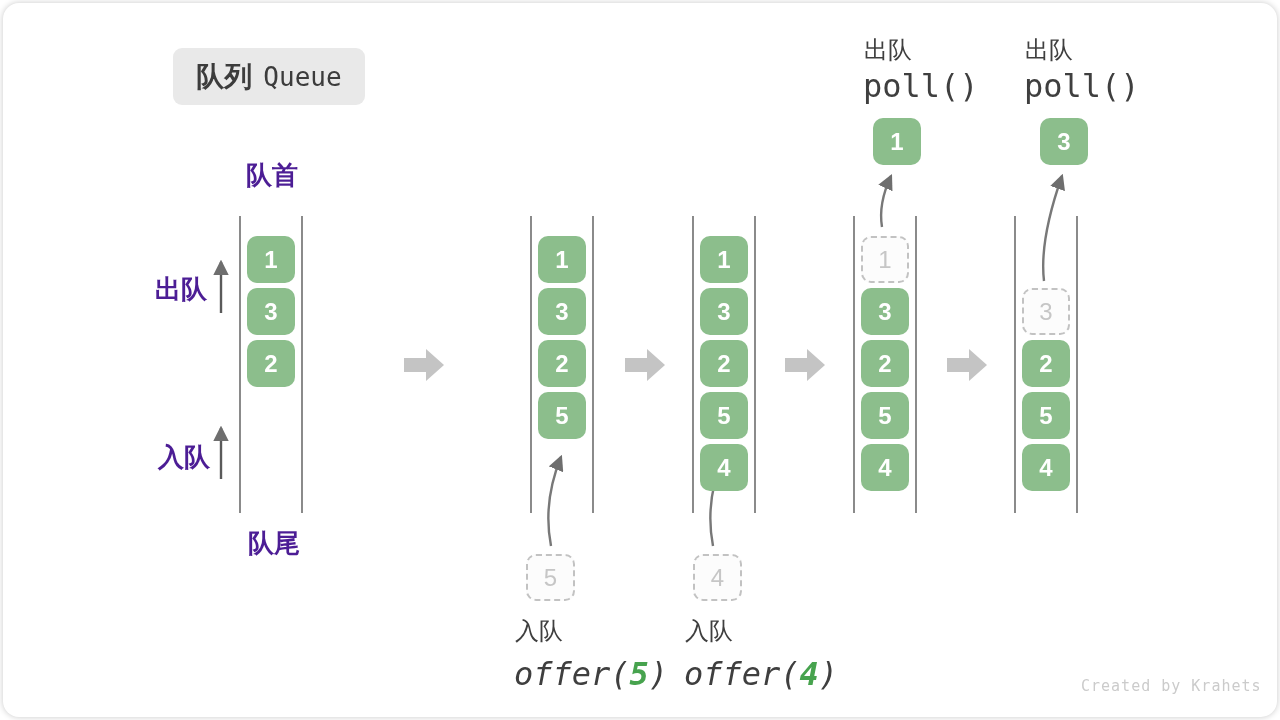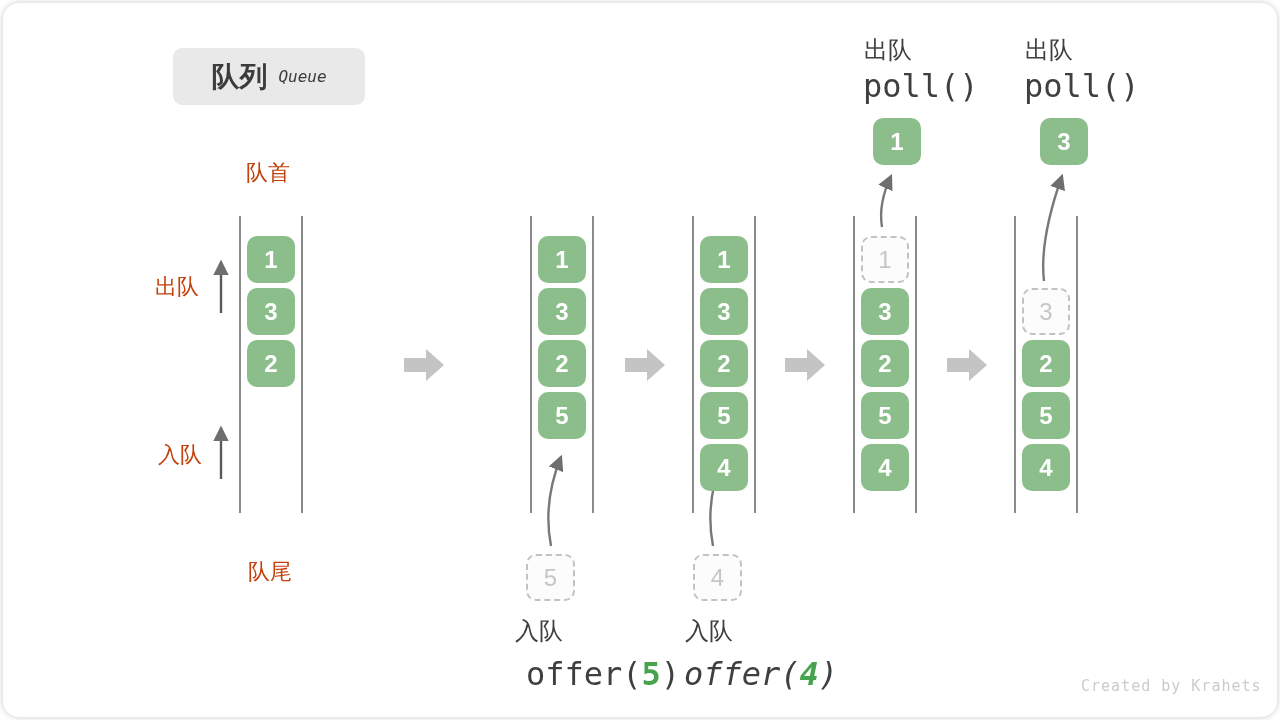--- a/index.html
+++ b/index.html
@@ -15,22 +15,22 @@
   *{margin:0;padding:0;box-sizing:border-box;}
   html,body{width:1280px;height:720px;background:#fff;overflow:hidden;
     font-family:"Liberation Sans", sans-serif;}
   .card{position:absolute;left:3px;top:3px;width:1274px;height:714px;
     background:#fff;border-radius:16px;box-shadow:0 0 6px rgba(0,0,0,.22);}
   .abs{position:absolute;}
   svg.overlay{position:absolute;left:0;top:0;width:1280px;height:720px;pointer-events:none;}
   .chip{left:170px;top:45px;width:192px;height:57px;background:var(--chip-bg);
     border-radius:9px;display:flex;align-items:center;justify-content:center;gap:11px;}
   .chip .zh{font-size:28px;font-weight:700;color:var(--text-dark);}
-  .chip .en{font-size:16px;color:var(--text-dark);font-family:"DejaVu Sans Mono", monospace;font-style:italic;}
-  .cjk-bold{font-size:22px;font-weight:400;color:#c2410c;}
+  .chip .en{font-size:26px;color:var(--text-dark);font-family:"DejaVu Sans Mono", monospace;}
+  .cjk-bold{font-size:26px;font-weight:700;color:#4c1d95;}
   .qbox{width:48px;height:47px;background:var(--box-green);border-radius:10px;
     display:flex;align-items:center;justify-content:center;
     color:#fff;font-size:24px;font-weight:700;}
   .qbox.ghost{background:#FCFCFC;border:2px dashed #C2C2C2;color:var(--ghost-grey);font-weight:500;}
   .op-label{font-size:24px;font-weight:500;color:#3F3F3F;}
   .op-code{font-size:32px;color:#3F3F3F;font-family:"DejaVu Sans Mono", monospace;}
   .op-code .arg{color:var(--arg-green);font-weight:700;}
   .watermark{left:1078px;top:674px;font-size:15px;letter-spacing:1px;
     color:var(--watermark-grey);font-family:"DejaVu Sans Mono", monospace;}
   .ch-line{stroke:var(--line-dark);stroke-width:1.3;}
@@ -104,35 +104,35 @@
       <path class="curve" d="M 1041 278 C 1037 244, 1047 207, 1059 173" marker-end="url(#ah)"></path>
     </g>
   </svg>
 
   <div class="abs chip">
     <span class="zh">队列</span>
     <span class="en">Queue</span>
   </div>
 
   <div class="abs cjk-bold" style="left:243px;top:155px;">队首</div>
-  <div class="abs cjk-bold" style="left:245px;top:554px;">队尾</div>
+  <div class="abs cjk-bold" style="left:245px;top:523px;">队尾</div>
   <div class="abs cjk-bold" style="left:152px;top:269px;">出队</div>
   <div class="abs cjk-bold" style="left:155px;top:437px;">入队</div>
 
   <div class="abs qbox" style="left:244px;top:233px;">1</div>
   <div class="abs qbox" style="left:244px;top:285px;">3</div>
   <div class="abs qbox" style="left:244px;top:337px;">2</div>
 
   <div class="abs qbox" style="left:535px;top:233px;">1</div>
   <div class="abs qbox" style="left:535px;top:285px;">3</div>
   <div class="abs qbox" style="left:535px;top:337px;">2</div>
   <div class="abs qbox" style="left:535px;top:389px;">5</div>
   <div class="abs qbox ghost" style="left:523px;top:551px;width:49px;">5</div>
   <div class="abs op-label" style="left:512px;top:612px;">入队</div>
-  <div class="abs op-code" style="left:523px;top:652px;"><span>offer(</span><span class="arg">5</span><span>)</span></div>
+  <div class="abs op-code" style="left:511px;top:652px;font-style:italic;"><span>offer(</span><span class="arg">5</span><span>)</span></div>
 
   <div class="abs qbox" style="left:697px;top:233px;">1</div>
   <div class="abs qbox" style="left:697px;top:285px;">3</div>
   <div class="abs qbox" style="left:697px;top:337px;">2</div>
   <div class="abs qbox" style="left:697px;top:389px;">5</div>
   <div class="abs qbox" style="left:697px;top:441px;">4</div>
   <div class="abs qbox ghost" style="left:690px;top:551px;width:49px;">4</div>
   <div class="abs op-label" style="left:682px;top:612px;">入队</div>
   <div class="abs op-code" style="left:681px;top:652px;font-style:italic;"><span>offer(</span><span class="arg">4</span><span>)</span></div>
 

